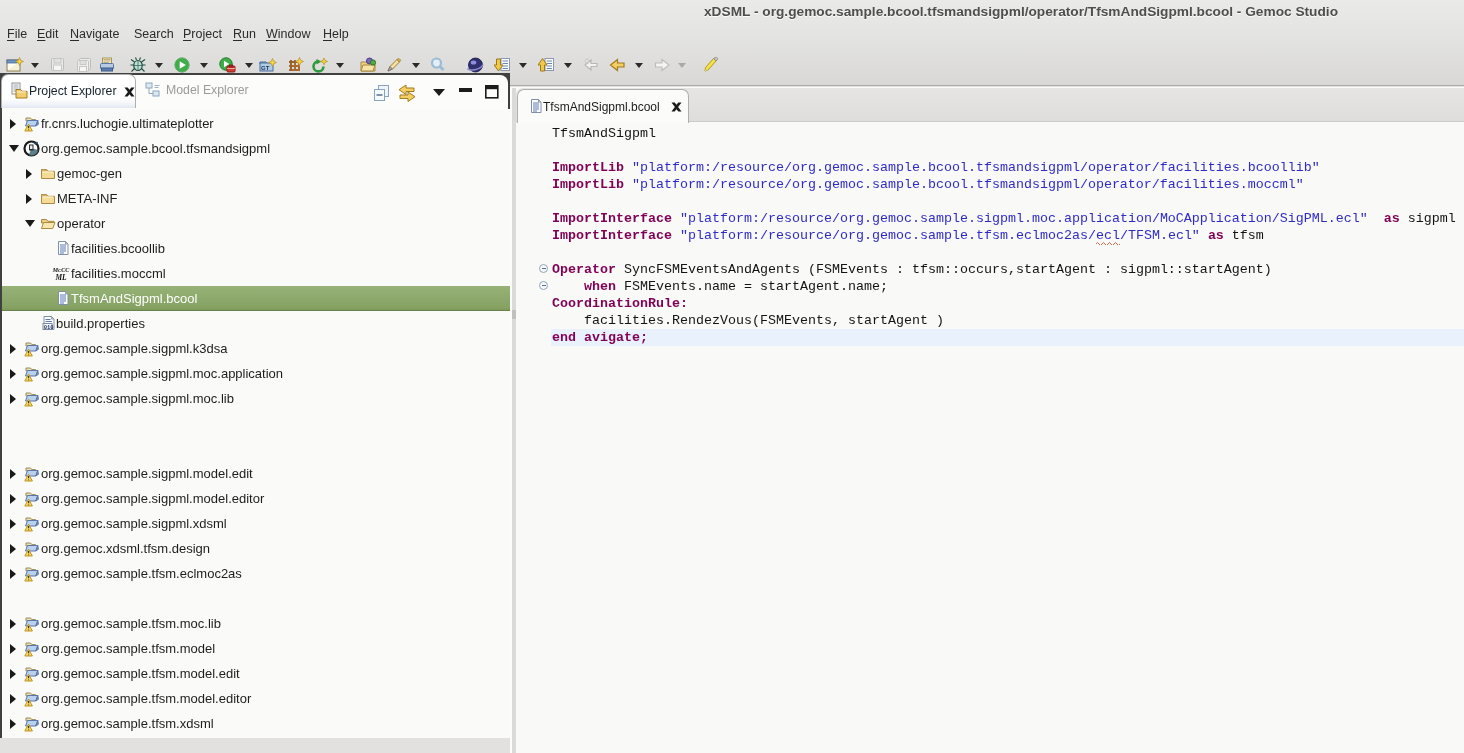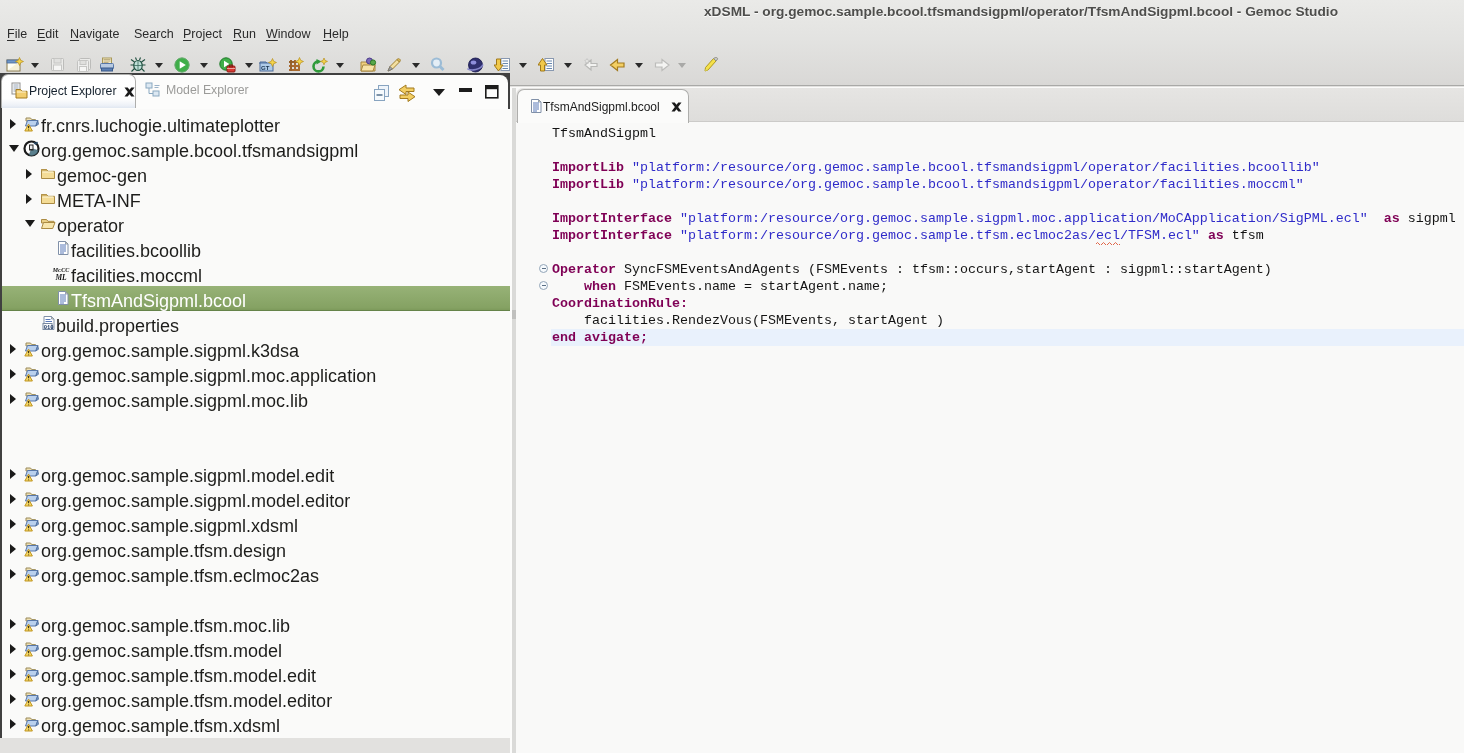--- a/index.html
+++ b/index.html
@@ -11,21 +11,21 @@
 .menu{top:27px;height:15px;font-size:12.5px;color:#2b2b2b;white-space:nowrap}
 .menu u{text-decoration-thickness:1px;text-underline-offset:2px}
 .dd{top:63px;width:0;height:0;border-left:4.5px solid transparent;border-right:4.5px solid transparent;border-top:5px solid #2a2a2a}
 .ddg{border-top-color:#a9a9a7}
 
 #lpanel{left:0;top:73px;width:510px;height:665px;background:#404040}
 #lstrip{left:2px;top:2px;width:506px;height:34px;background:#fcfcfb;border-radius:8px 8px 0 0}
 #ltab{left:1px;top:1px;width:135px;height:34px;background:linear-gradient(180deg,#ffffff 0%,#fefefe 72%,#edf1f7 92%,#e0e7f1 100%);border:1px solid #aeaeac;border-bottom:none;border-radius:7px 7px 0 0}
 #ltree{left:2px;top:36px;width:508px;height:629px;background:#fafaf9}
 .row{left:0;height:25px;width:508px}
-.row .lbl{position:absolute;top:5px;font-size:18px;color:#1d1d1b;white-space:nowrap}
+.row .lbl{position:absolute;top:5px;font-size:13px;color:#1d1d1b;white-space:nowrap}
 .sel{background:linear-gradient(180deg,#97b277 0%,#85a263 90%,#7d9a5b 100%);border-bottom:1px solid #65834a}
 .sel .lbl{color:#ffffff}
 .tw{position:absolute;width:0;height:0}
 .twc{border-top:5px solid transparent;border-bottom:5px solid transparent;border-left:6.5px solid #1a1a1a}
 .twe{border-left:5.5px solid transparent;border-right:5.5px solid transparent;border-top:7px solid #1a1a1a}
 
 #sash{left:510px;top:88px;width:6px;height:665px;background:#fcfcfb}
 #sashb{left:512px;top:88px;width:4px;height:665px;background:#dadad8}
 #epanel{left:516px;top:88px;width:948px;height:665px;background:#f9f9f8}
 #estrip{left:0;top:0;width:948px;height:34px;background:linear-gradient(180deg,#e6e5e3,#dedddb);border-bottom:1px solid #cccbc9;border-radius:7px 0 0 0}
@@ -345,21 +345,21 @@
         </div>
         <div class="row abs" style="top:427px">
           <div class="tw twc" style="left:8px;top:8px"></div>
           <svg class="abs" style="left:22px;top:3px" width="17" height="18" viewBox="0 0 17 18">
             <path d="M2,4 h4.5 l1.3,1.6 h3.7 V7 H2 Z" fill="#efe0b2" stroke="#9a8a5a"></path>
             <path d="M3.5,6.5 H13.8 L11.8,12 H1.5 Z" fill="#b9d0ee" stroke="#5878aa"></path>
             <path d="M13.8,6.5 L11.8,12 L14.6,10.2 Z" fill="#7494c4" stroke="#48689a" stroke-width="0.7"></path>
             <path d="M4.6,10.2 L8.4,17 H0.8 Z" fill="#f7d864" stroke="#bf941f"></path>
             <path d="M4.6,12 v2.2 M4.6,15.4 v0.8" stroke="#3a3118" stroke-width="1.1"></path>
           </svg>
-          <div class="lbl" style="left:39px">org.gemoc.sample.tfsm.design</div>
+          <div class="lbl" style="left:39px">org.gemoc.xdsml.tfsm.design</div>
         </div>
         <div class="row abs" style="top:452px">
           <div class="tw twc" style="left:8px;top:8px"></div>
           <svg class="abs" style="left:22px;top:3px" width="17" height="18" viewBox="0 0 17 18">
             <path d="M2,4 h4.5 l1.3,1.6 h3.7 V7 H2 Z" fill="#efe0b2" stroke="#9a8a5a"></path>
             <path d="M3.5,6.5 H13.8 L11.8,12 H1.5 Z" fill="#b9d0ee" stroke="#5878aa"></path>
             <path d="M13.8,6.5 L11.8,12 L14.6,10.2 Z" fill="#7494c4" stroke="#48689a" stroke-width="0.7"></path>
             <path d="M4.6,10.2 L8.4,17 H0.8 Z" fill="#f7d864" stroke="#bf941f"></path>
             <path d="M4.6,12 v2.2 M4.6,15.4 v0.8" stroke="#3a3118" stroke-width="1.1"></path>
           </svg>

